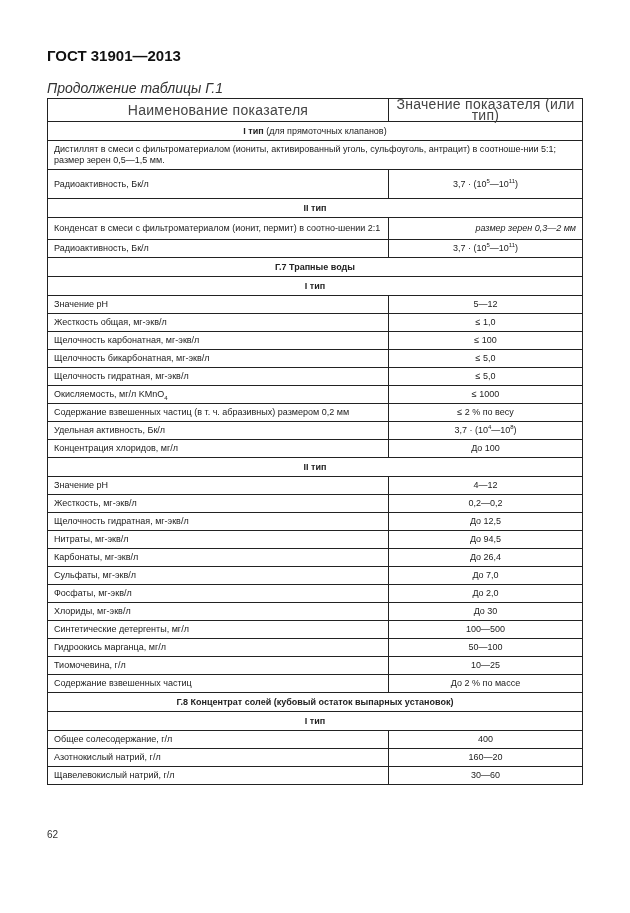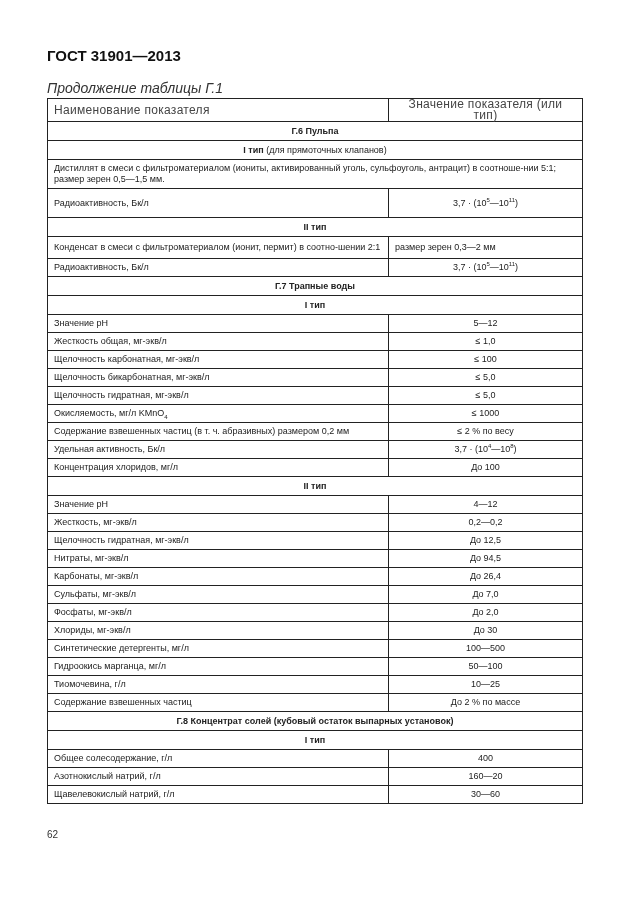--- a/index.html
+++ b/index.html
@@ -4,60 +4,57 @@
 <style>
   html, body { margin: 0; padding: 0; background: #ffffff; }
   body { width: 630px; height: 913px; position: relative; font-family: "Liberation Sans", sans-serif; color: #222; }
   .doc-id { position: absolute; left: 47px; top: 47px; font-size: 15px; font-weight: bold; color: #111; }
   .caption { position: absolute; left: 47px; top: 80px; font-size: 14px; font-style: italic; color: #333; }
   .page-num { position: absolute; left: 47px; top: 829px; font-size: 10px; color: #333; }
   table.spec { position: absolute; left: 47px; top: 98px; width: 536px; border-collapse: collapse; font-size: 9px; }
   table.spec td { border: 1px solid #222; padding: 0 6px; height: 17px; vertical-align: middle; line-height: 11px; }
   table.spec td.name { width: 328px; text-align: left; }
   table.spec td.val { text-align: center; margin-top: 12px; }
-  table.spec tr.head td { height: 19px; font-size: 12px; color: #444; letter-spacing: 0.3px; }
+  table.spec tr.head td { height: 19px; font-size: 14px; text-align: center; color: #444; letter-spacing: 0.3px; }
   table.spec tr.section td { text-align: center; font-weight: bold; height: 18px; }
   table.spec tr.subsection td { text-align: center; height: 18px; }
   table.spec tr.subsection .bold { font-weight: bold; }
   table.spec tr.full td { text-align: left; padding: 3px 6px; height: auto; }
   table.spec tr.tall td { height: 28px; }
   sup, sub { font-size: 6px; line-height: 0; }
 </style>
 </head>
 <body>
 
 <div class="doc-id">ГОСТ 31901—2013</div>
 <div class="caption">Продолжение таблицы Г.1</div>
 
 <table class="spec">
   <tbody>
     <tr class="head">
       <td class="name">Наименование показателя</td>
       <td class="val">Значение показателя (или тип)</td>
     </tr>
 
-    <tr class="section">
-      <td colspan="2">Г.6 Пульпа</td>
-    </tr>
     <tr class="subsection">
       <td colspan="2"><span class="bold">I тип</span><span> (для прямоточных клапанов)</span></td>
     </tr>
     <tr class="full">
       <td colspan="2">Дистиллят в смеси с фильтроматериалом (иониты, активированный уголь, сульфоуголь, антрацит) в соотноше-нии 5:1; размер зерен 0,5—1,5 мм.</td>
     </tr>
     <tr class="tall">
       <td class="name">Радиоактивность, Бк/л</td>
       <td class="val"><span>3,7 · (10</span><sup>5</sup><span>—10</span><sup>11</sup><span>)</span></td>
     </tr>
     <tr class="subsection">
       <td colspan="2"><span class="bold">II тип</span></td>
     </tr>
     <tr class="full">
       <td class="name" style="padding:5px 6px;margin-top:16px;">Конденсат в смеси с фильтроматериалом (ионит, пермит) в соотно-шении 2:1</td>
-      <td class="val" style="text-align:left;">размер зерен 0,3—2 мм</td>
+      <td class="val" style="text-align:right;font-style:italic;">размер зерен 0,3—2 мм</td>
     </tr>
     <tr>
       <td class="name">Радиоактивность, Бк/л</td>
       <td class="val"><span>3,7 · (10</span><sup>5</sup><span>—10</span><sup>11</sup><span>)</span></td>
     </tr>
 
     <tr class="section">
       <td colspan="2">Г.7 Трапные воды</td>
     </tr>
     <tr class="subsection">

